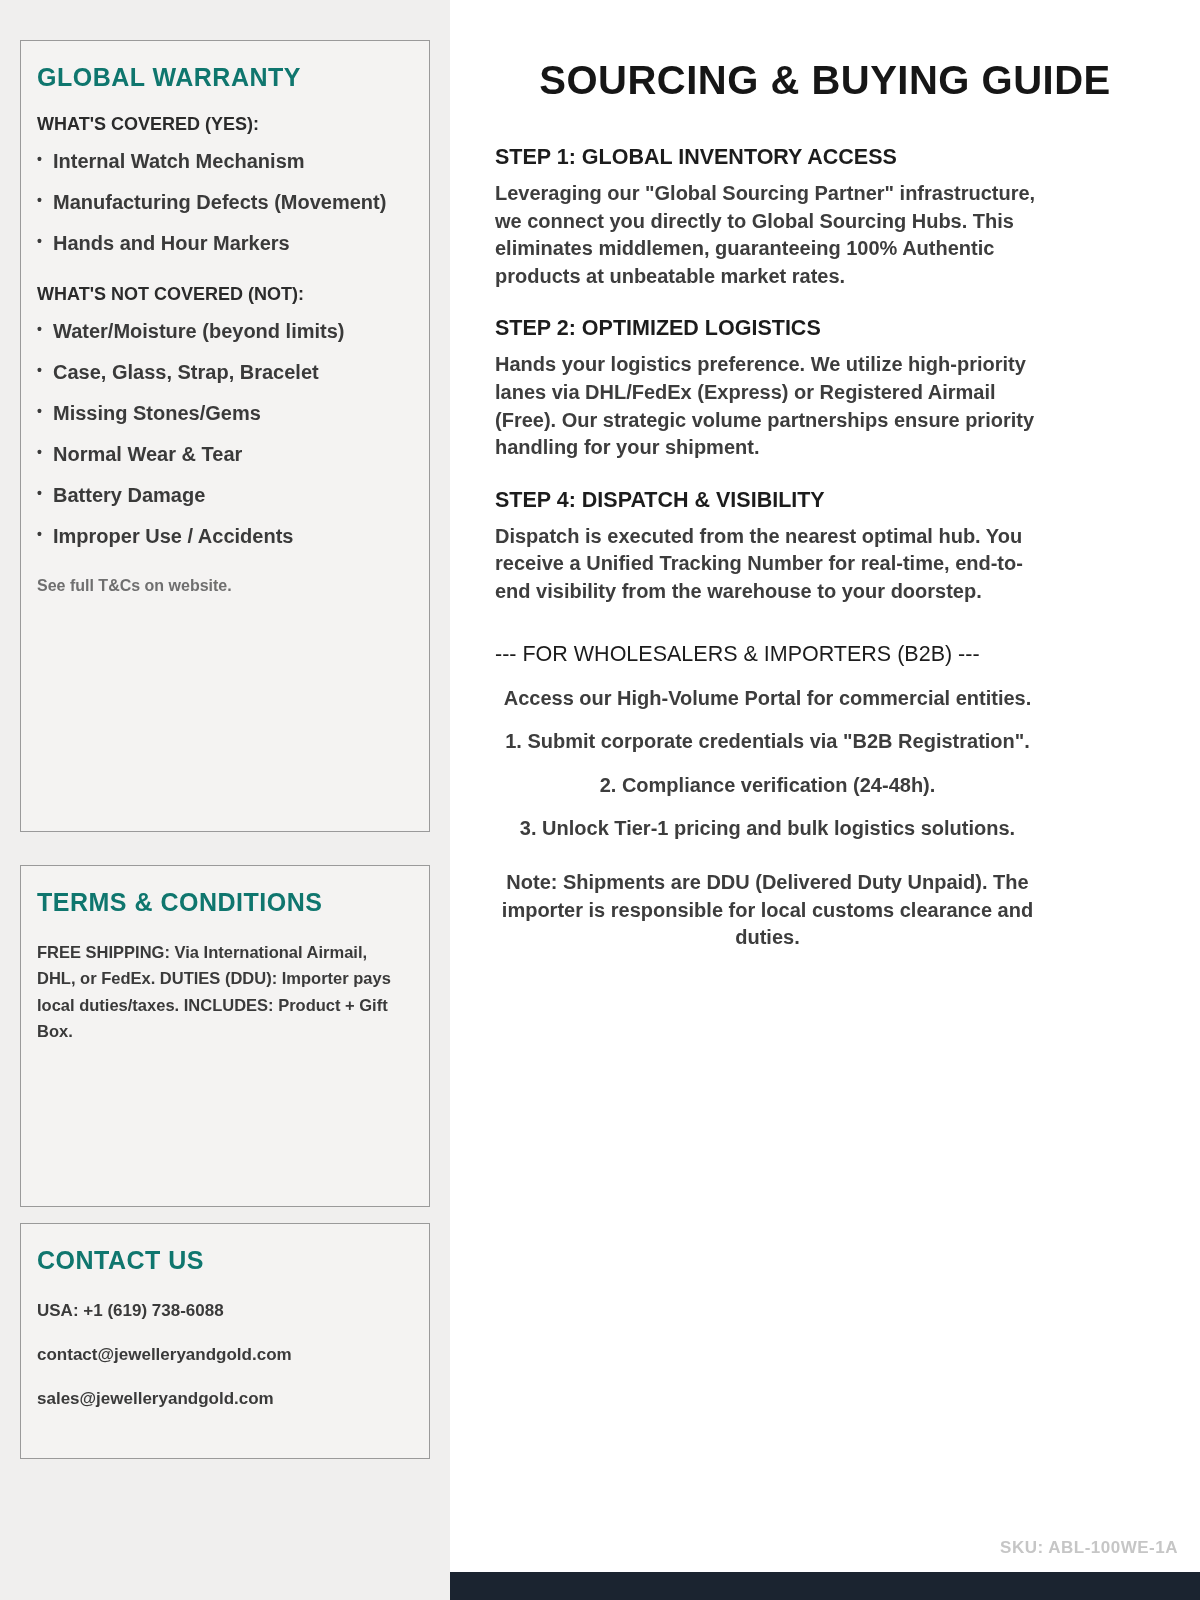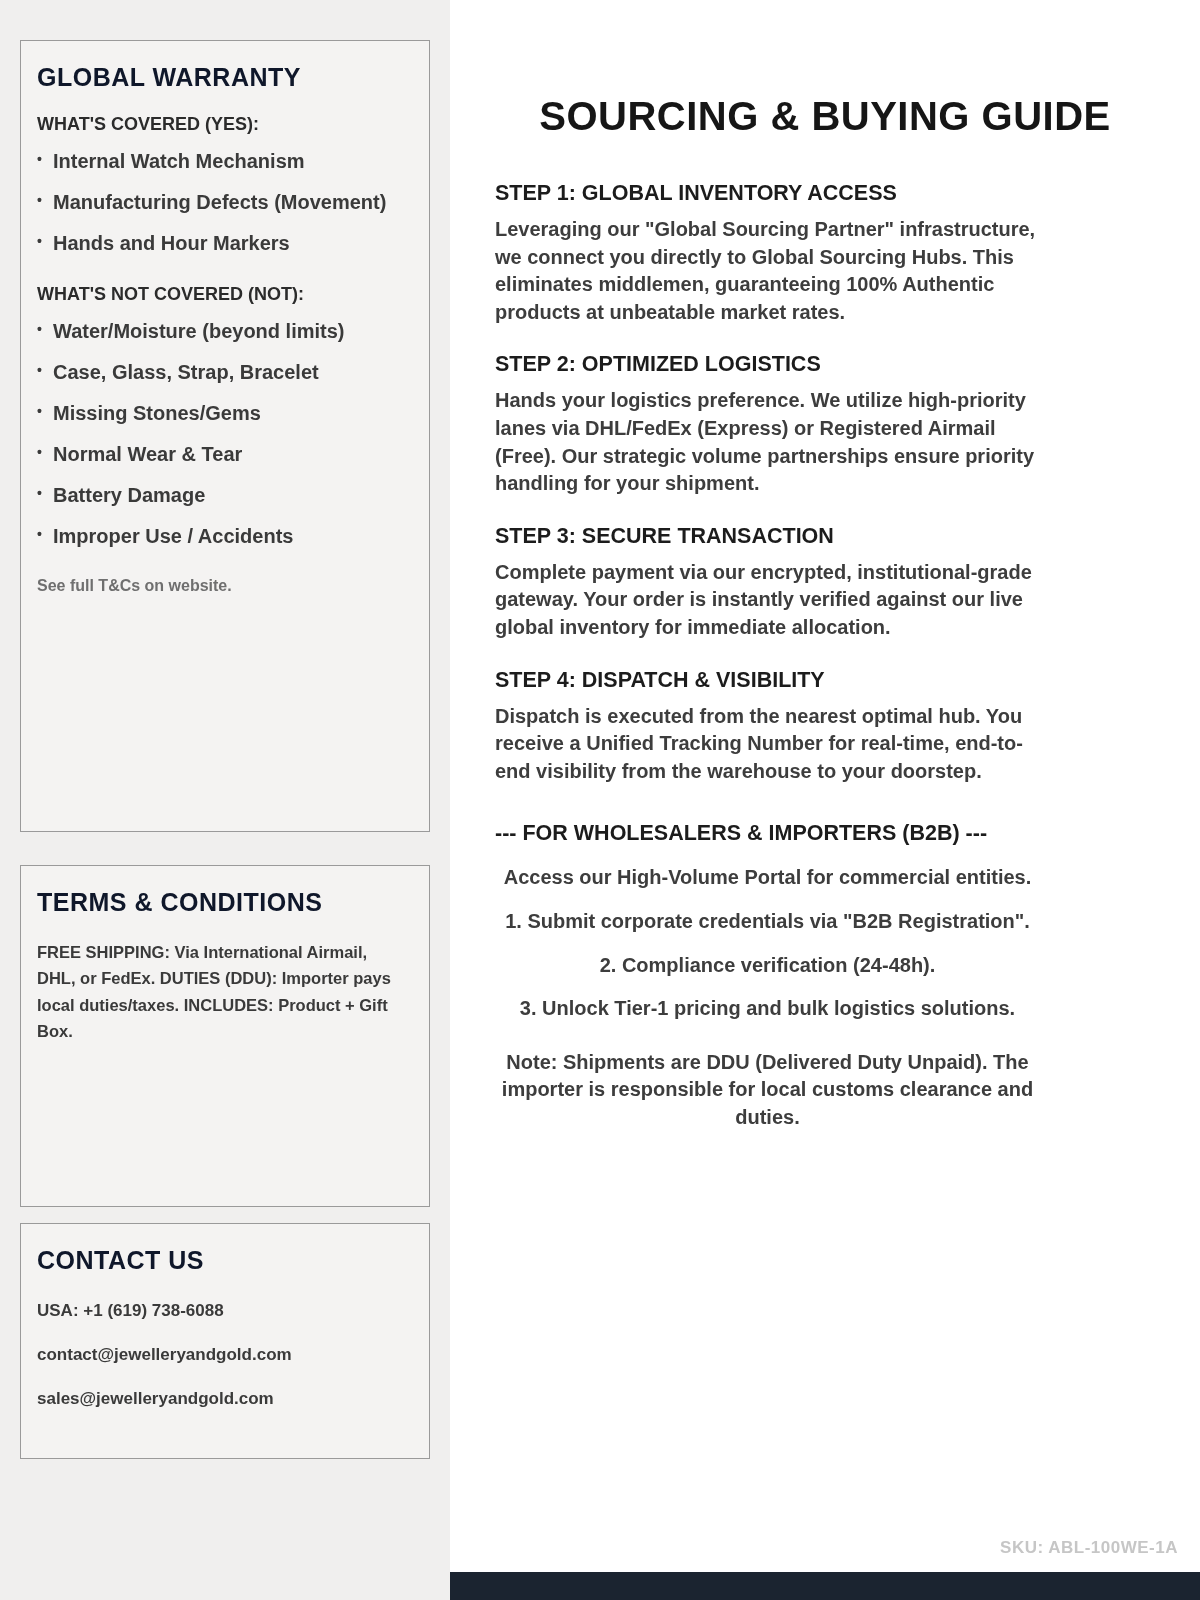--- a/index.html
+++ b/index.html
@@ -28,21 +28,21 @@
     border: 1px solid #9a9a9a;
     padding: 22px 20px 20px 16px;
     margin-bottom: 16px;
   }
   .box.warranty { height: 792px; }
   .box.terms    { height: 342px; margin-top: 33px; }
   .box.contact  { height: 236px; }
   .box h2 {
     font-size: 25px;
     font-weight: 800;
-    color: #0f172a;
+    color: #0f766e;
     letter-spacing: 0.5px;
     margin-bottom: 22px;
   }
   .box h3 {
     font-size: 18px;
     font-weight: 800;
     color: #2b2b2b;
     margin-bottom: 14px;
   }
   .box ul { list-style: none; margin-bottom: 28px; }
@@ -81,21 +81,20 @@
     font-weight: 700;
     color: #3a3a3a;
     margin-bottom: 24px;
   }
   .box.contact h2 { margin-bottom: 26px; }
   
   .main {
     position: absolute;
     left: 450px; top: 0; right: 0;
     padding: 58px 45px 0 45px;
-    margin-top: 36px;
   }
   .main-title {
     font-size: 40px;
     font-weight: 800;
     color: #161616;
     text-align: center;
     letter-spacing: 0.5px;
     margin-bottom: 42px;
   }
   .step { margin-bottom: 26px; }
@@ -107,21 +106,21 @@
   }
   .step p, .b2b p {
     font-size: 20px;
     font-weight: 600;
     color: #3d3d3d;
     line-height: 1.38;
     max-width: 545px;
   }
   .b2b h2 {
     font-size: 21.5px;
-    font-weight: 700;
+    font-weight: 400;
     color: #1c1c1c;
     margin: 36px 0 18px 0;
   }
   .b2b p { margin-bottom: 16px; text-align: center; }
   .b2b .note { margin-top: 26px; }
   
   .sku {
     position: absolute;
     right: 22px;
     bottom: 42px;
@@ -187,24 +186,20 @@
     <section class="step">
       <h2>STEP 1: GLOBAL INVENTORY ACCESS</h2>
       <p>Leveraging our "Global Sourcing Partner" infrastructure, we connect you directly to Global Sourcing Hubs. This eliminates middlemen, guaranteeing 100% Authentic products at unbeatable market rates.</p>
     </section>
 
     <section class="step">
       <h2>STEP 2: OPTIMIZED LOGISTICS</h2>
       <p>Hands your logistics preference. We utilize high-priority lanes via DHL/FedEx (Express) or Registered Airmail (Free). Our strategic volume partnerships ensure priority handling for your shipment.</p>
     </section>
 
-    <section class="step">
-      <h2>STEP 3: SECURE TRANSACTION</h2>
-      <p>Complete payment via our encrypted, institutional-grade gateway. Your order is instantly verified against our live global inventory for immediate allocation.</p>
-    </section>
 
     <section class="step">
       <h2>STEP 4: DISPATCH &amp; VISIBILITY</h2>
       <p>Dispatch is executed from the nearest optimal hub. You receive a Unified Tracking Number for real-time, end-to-end visibility from the warehouse to your doorstep.</p>
     </section>
 
     <section class="b2b">
       <h2>--- FOR WHOLESALERS &amp; IMPORTERS (B2B) ---</h2>
       <p>Access our High-Volume Portal for commercial entities.</p>
       <p>1. Submit corporate credentials via "B2B Registration".</p>

